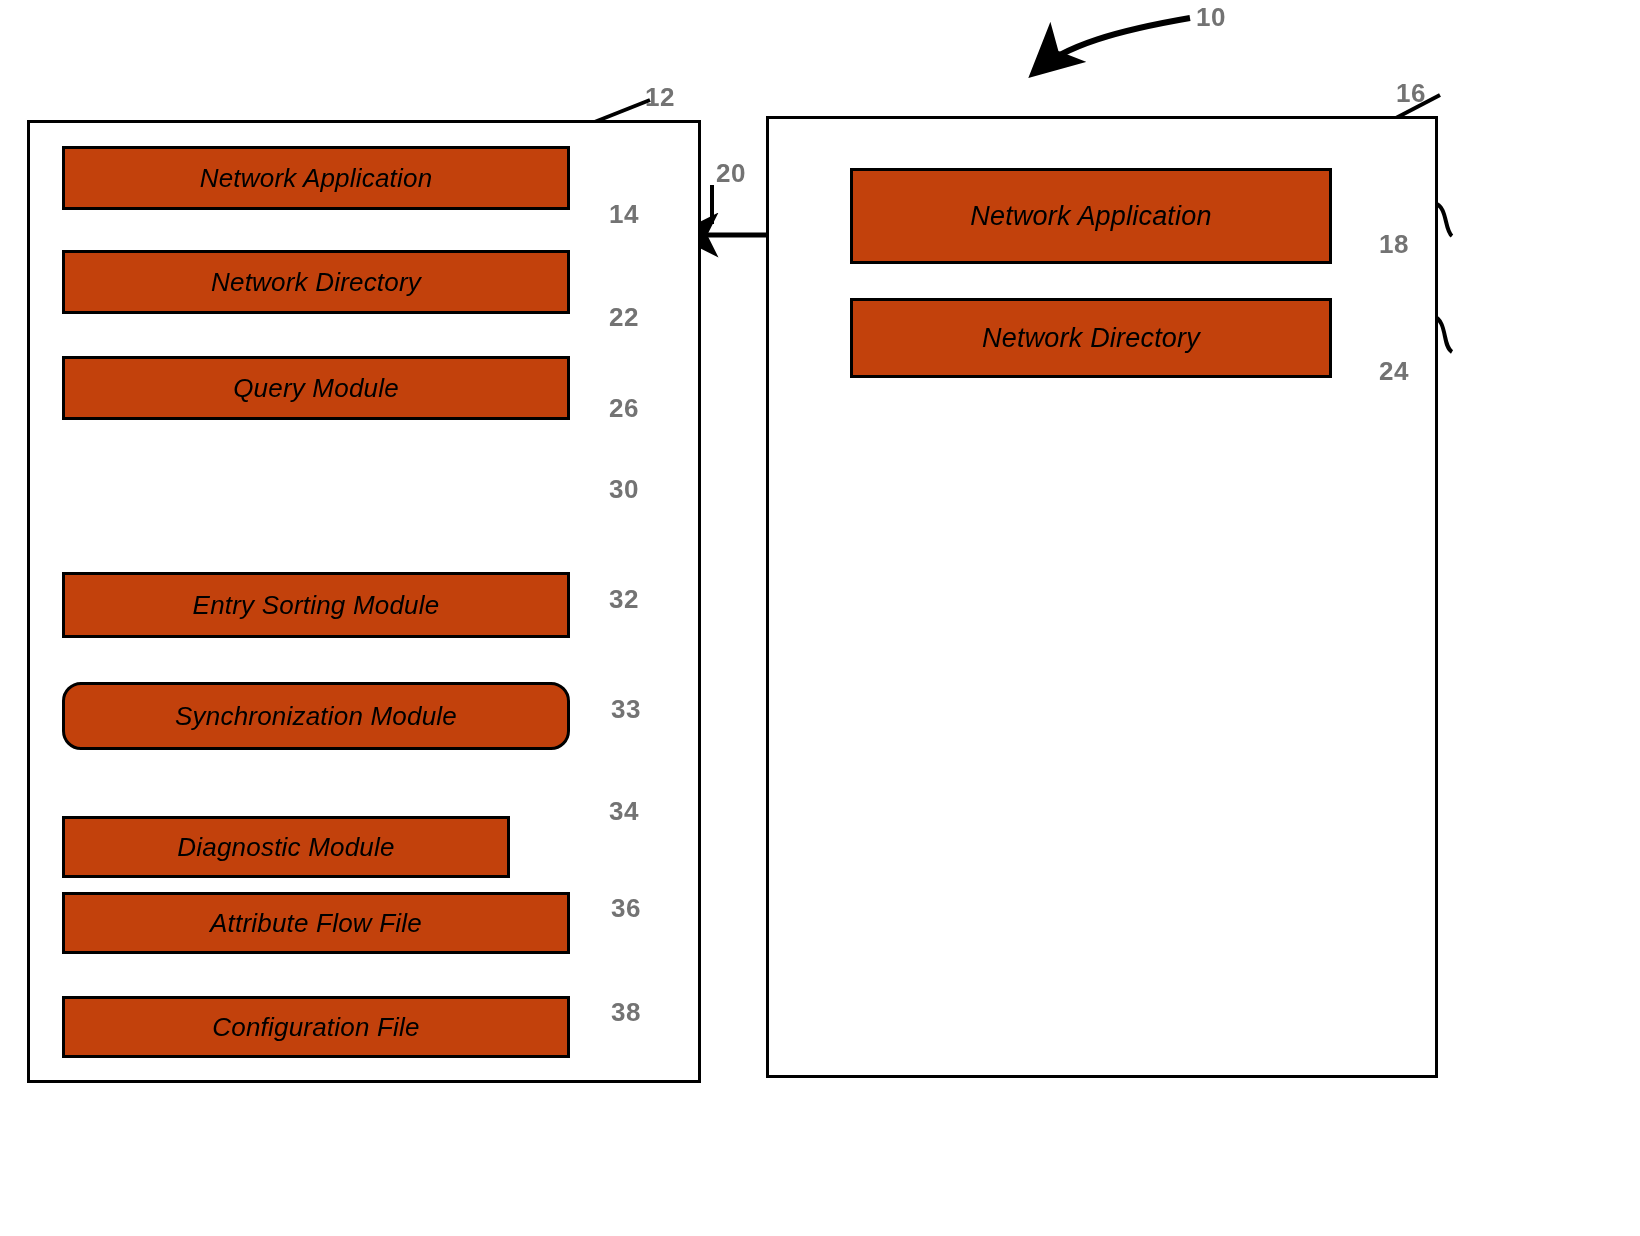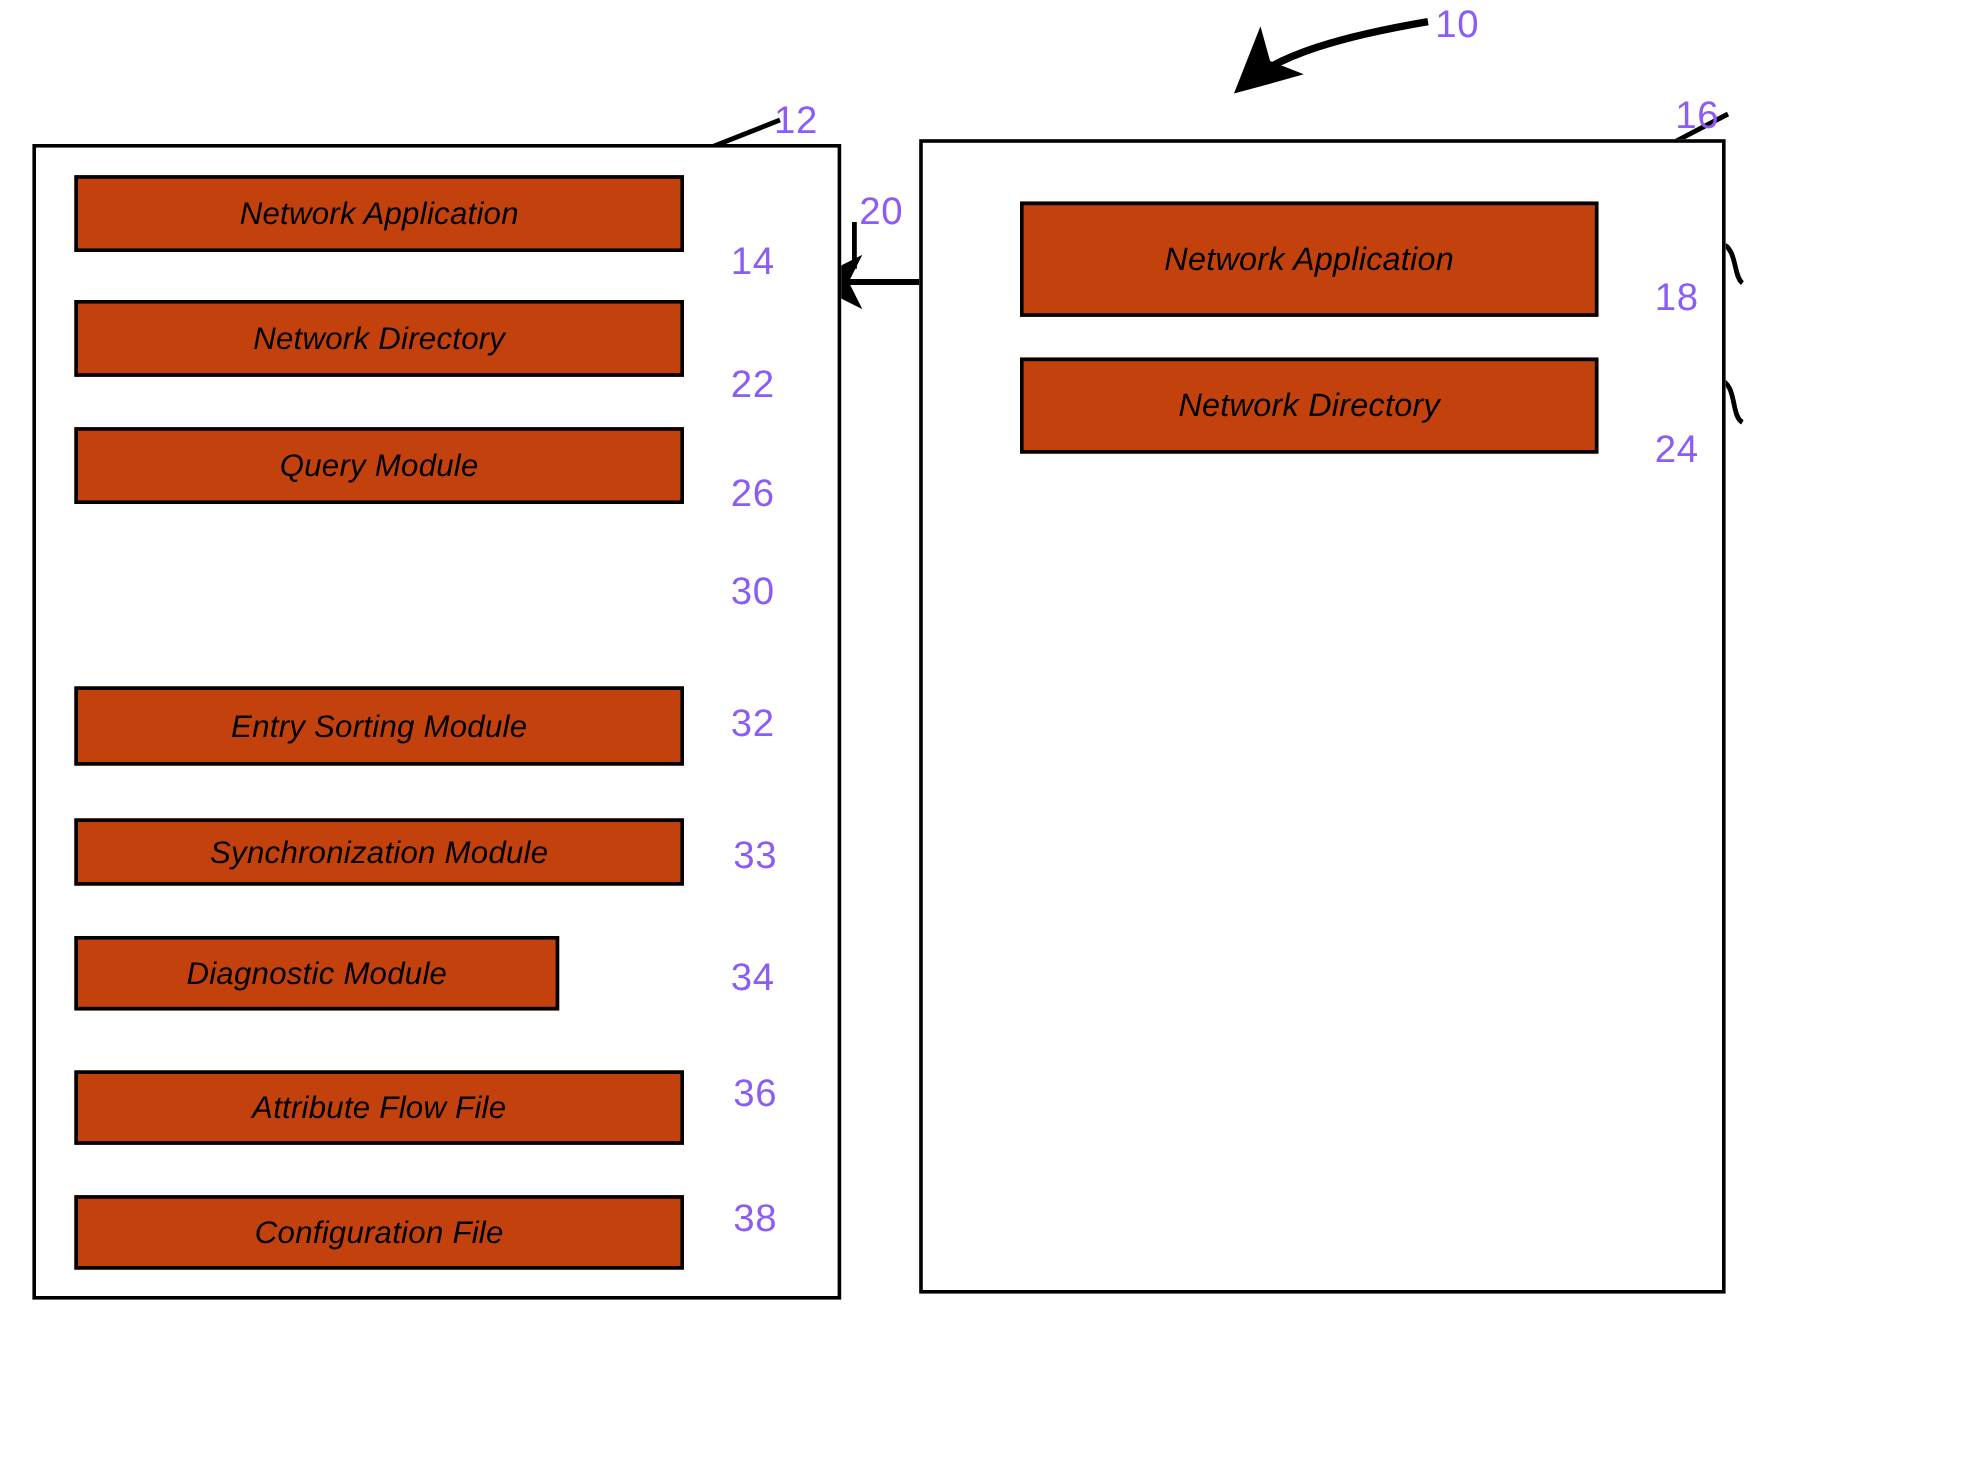--- a/index.html
+++ b/index.html
@@ -42,24 +42,24 @@
     letter-spacing: 0.2px;
     white-space: nowrap;
     color: #000000;
   }
   .module.right .module-label {
     font-size: 27px;
   }
   
   .ref {
     position: absolute;
-    font-size: 32px;
-    font-weight: normal;
+    font-size: 26px;
+    font-weight: bold;
     letter-spacing: 0.5px;
-    color: #8b5cf6;
+    color: #737373;
     white-space: nowrap;
   }
   
   #overlay {
     position: absolute;
     left: 0;
     top: 0;
     width: 1640px;
     height: 1236px;
     pointer-events: none;
@@ -146,26 +146,26 @@
   </div>
   <div class="ref" style="left:609px; top:381px;margin-top:12px;">26</div>
 
   <div class="ref" style="left:609px; top:474px;">30</div>
 
   <div class="module" style="left:62px; top:572px; width:508px; height:66px;">
     <span class="module-label">Entry Sorting Module</span>
   </div>
   <div class="ref" style="left:609px; top:584px;">32</div>
 
-  <div class="module" style="left:62px; top:682px; width:508px; height:56px;">
+  <div class="module" style="left:62px; top:682px; width:508px; height:68px;border-radius:19px;">
     <span class="module-label">Synchronization Module</span>
   </div>
   <div class="ref" style="left:611px; top:694px;">33</div>
 
-  <div class="module" style="left:62px; top:780px; width:404px; height:62px;">
+  <div class="module" style="left:62px; top:816px; width:448px; height:62px;">
     <span class="module-label">Diagnostic Module</span>
   </div>
   <div class="ref" style="left:609px; top:796px;">34</div>
 
   <div class="module" style="left:62px; top:892px; width:508px; height:62px;">
     <span class="module-label">Attribute Flow File</span>
   </div>
   <div class="ref" style="left:611px; top:893px;text-align:center;">36</div>
 
   <div class="module" style="left:62px; top:996px; width:508px; height:62px;">

